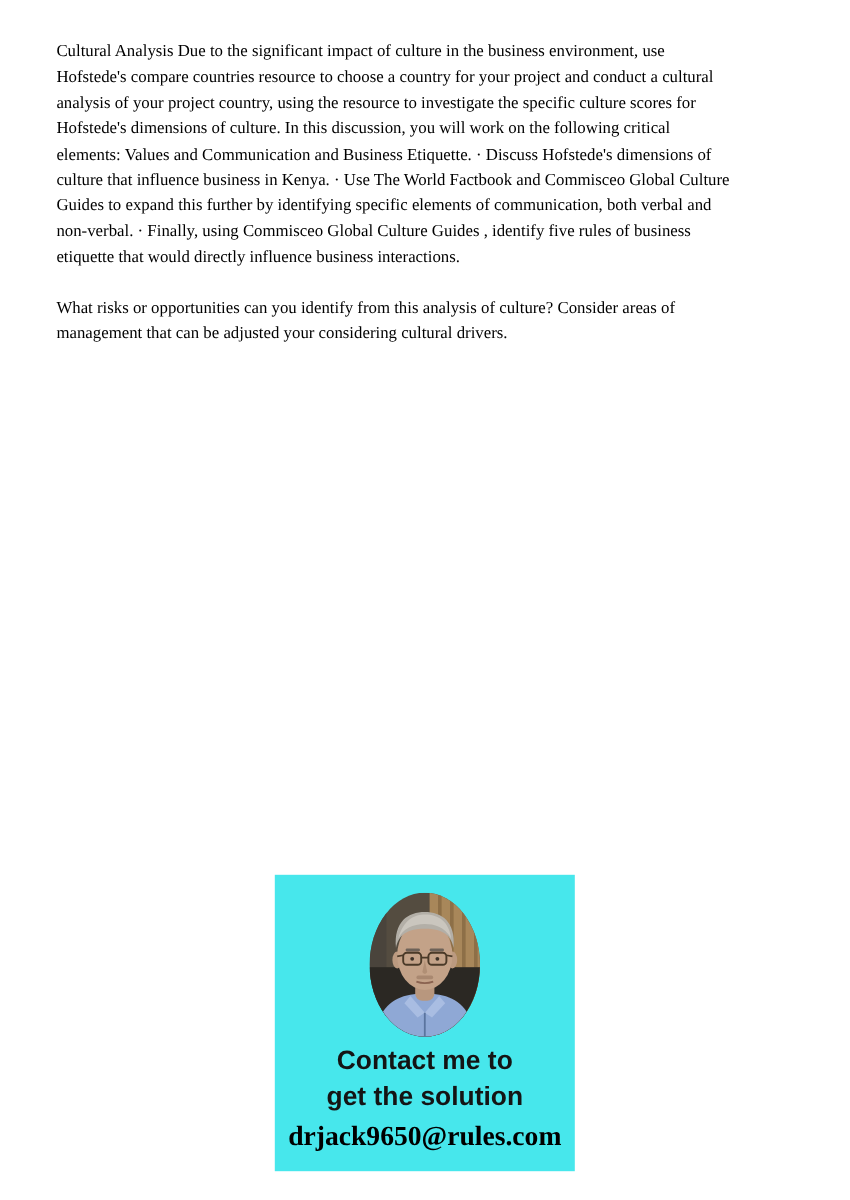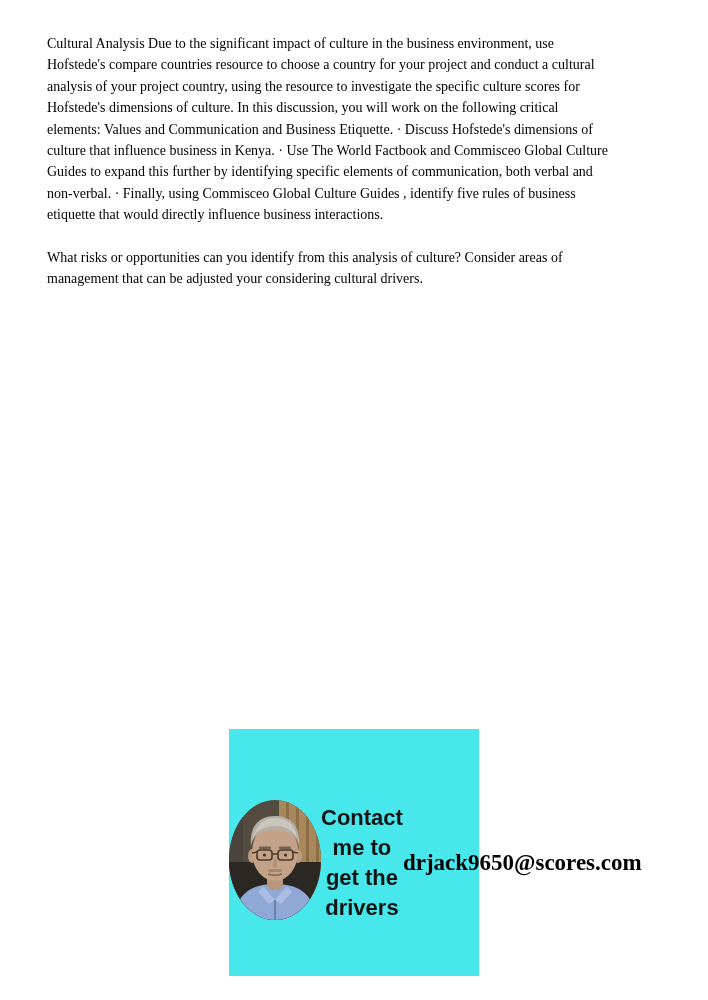--- a/index.html
+++ b/index.html
@@ -30,21 +30,21 @@
     white-space: pre-line;
   }
   .contact-card {
     position: absolute;
     left: 229px;
     top: 729px;
     width: 250px;
     height: 247px;
     background: #47e7ec;
     display: flex;
-    flex-direction: row;
+    flex-direction: column;
     align-items: center;
     box-sizing: border-box;
     padding-top: 15px;
   }
   .portrait {
     width: 92px;
     height: 120px;
     flex: 0 0 auto;
   }
   .card-headline {
@@ -121,20 +121,20 @@
         <circle cx="35.5" cy="55" r="1.6" fill="#3c3228"></circle>
         <circle cx="56.5" cy="55" r="1.6" fill="#3c3228"></circle>
         <path d="M46 56 L44 66 C45 68 47 68 48 66 Z" fill="#b08f75"></path>
         <rect x="39" y="69" width="14" height="3" rx="1.5" fill="#a98870"></rect>
         <path d="M39 74 Q46 76.5 53 74" stroke="#8a6350" stroke-width="1.6" fill="none"></path>
       </g>
     </svg>
 
     <div class="card-headline">
       <div>Contact me to</div>
-      <div>get the drivers</div>
+      <div>get the solution</div>
     </div>
 
-    <div class="card-email">drjack9650@scores.com</div>
+    <div class="card-email">drjack9650@rules.com</div>
 
   </div>
 
 </div>
 
 </body></html>

